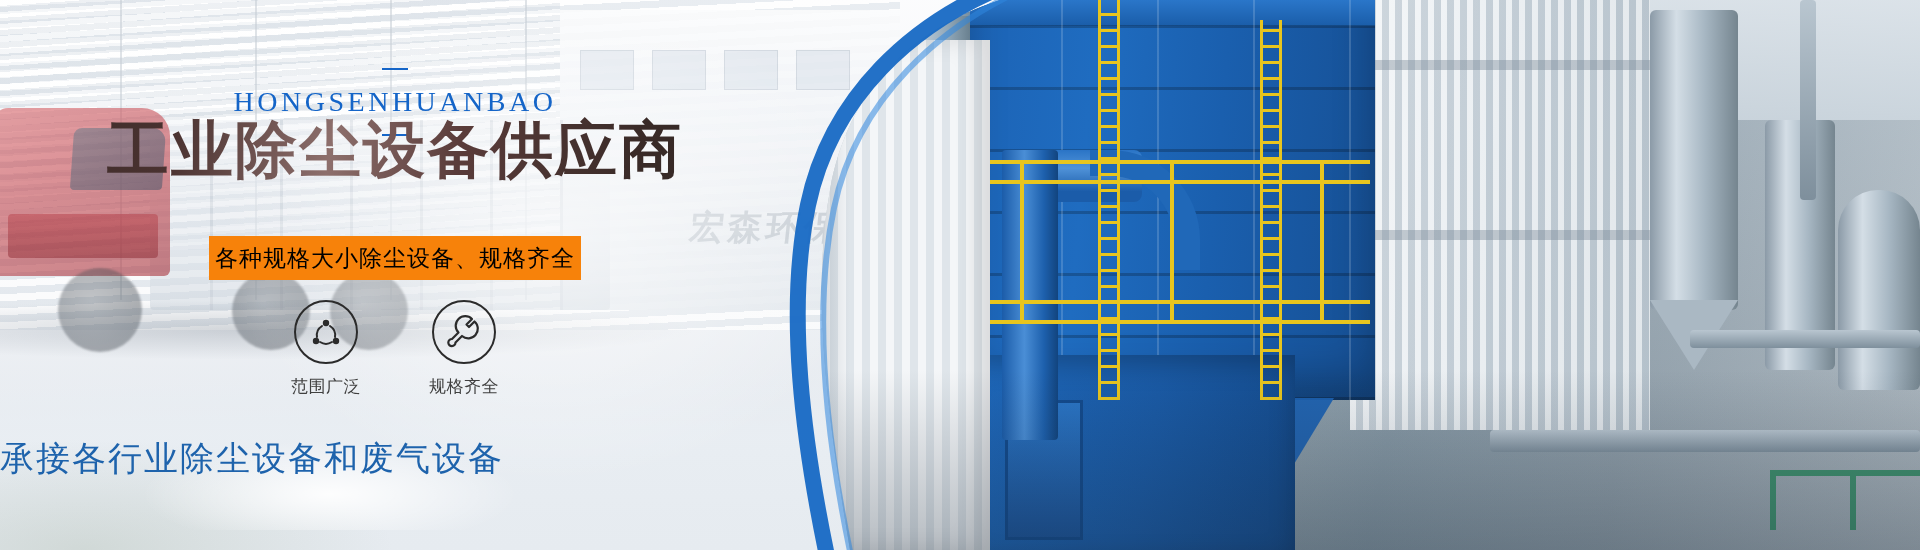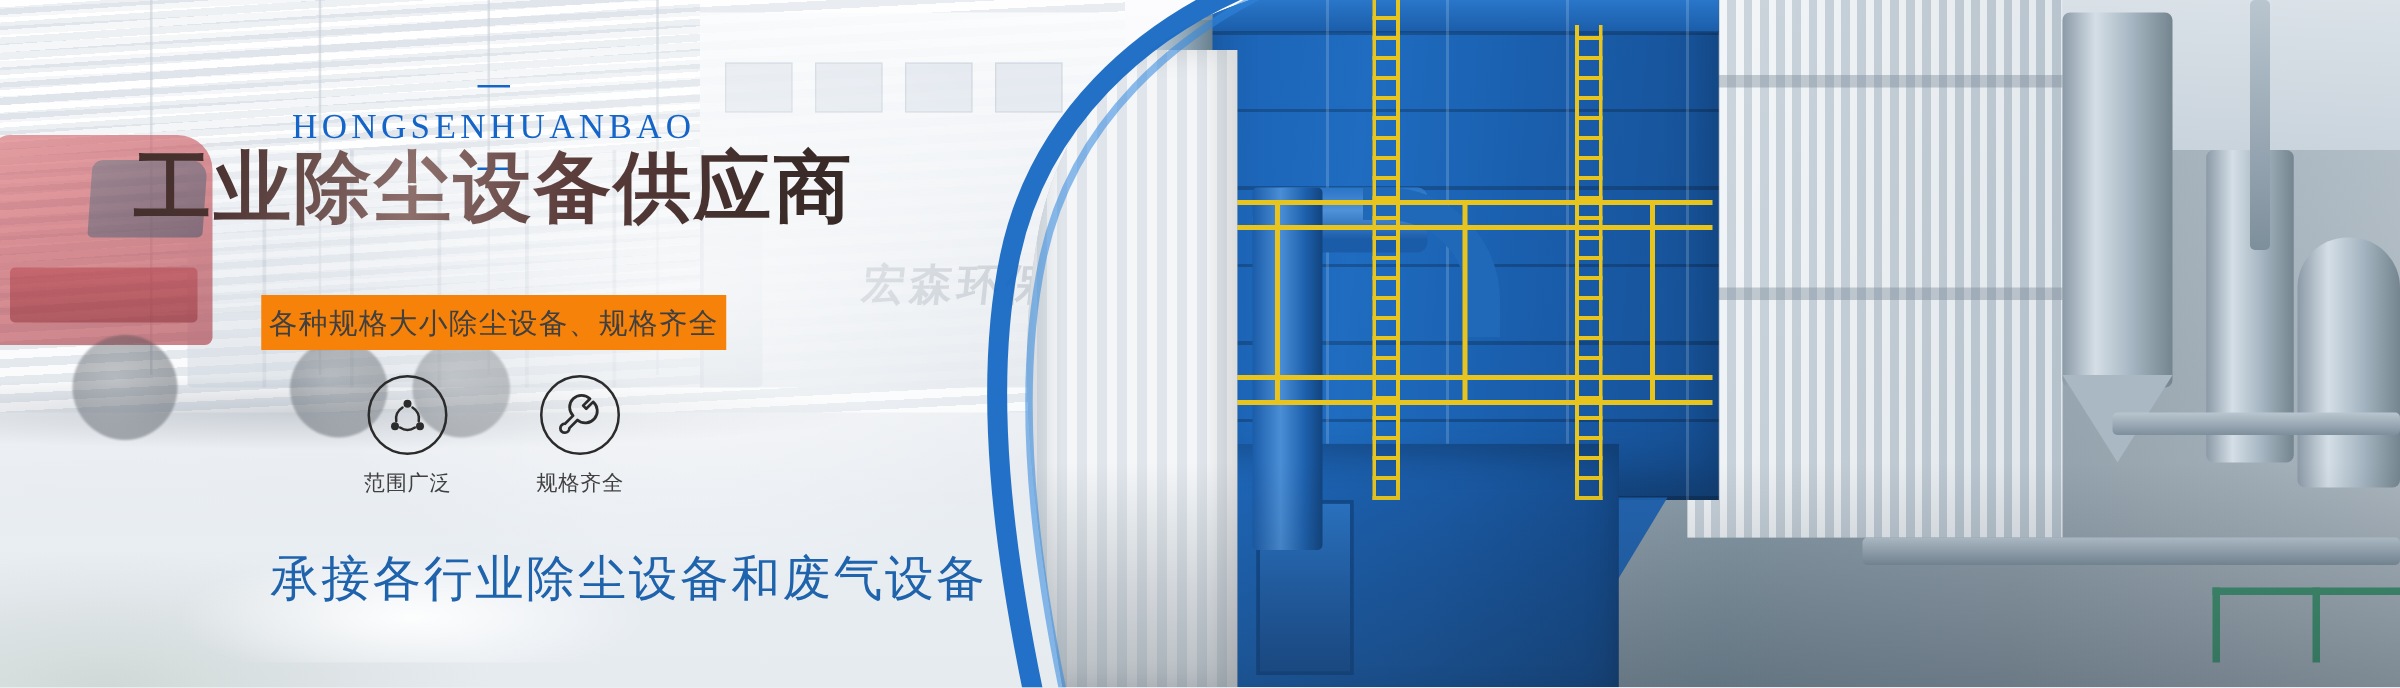--- a/index.html
+++ b/index.html
@@ -363,21 +363,21 @@
   .orangebar {
     position:absolute;
     left:376px; top:236px;
     transform:translateX(-50%);
     left:50%;
     width:372px; height:44px;
     background:#f7820a;
     display:flex; align-items:center; justify-content:center;
   }
   .orangebar span {
-    color:#404040;
+    color:#000000;
     font-family:Liberation Serif, serif;
     font-size:23px;
     letter-spacing:1px;
     white-space:nowrap;
     font-weight:400;
   }
 
   .features {
     position:absolute;
     left:0; top:300px; width:790px;
@@ -398,23 +398,23 @@
     font-family:"DejaVu Sans", sans-serif;
     font-size:17px;
     color:#404040;
     letter-spacing:.5px;
     white-space:nowrap;
   }
 
   .tagline {
     position:absolute;
     left:0; top:436px; width:790px;
-    text-align:right;
+    text-align:left;
     font-family:"DejaVu Sans", sans-serif;
-    font-size:39px;
+    font-size:34px;
     color:#1e63ac;
     letter-spacing:2px;
     white-space:nowrap;
     font-weight:400;
   }
 </style>
 </head>
 <body>
 
 <div id="banner">

